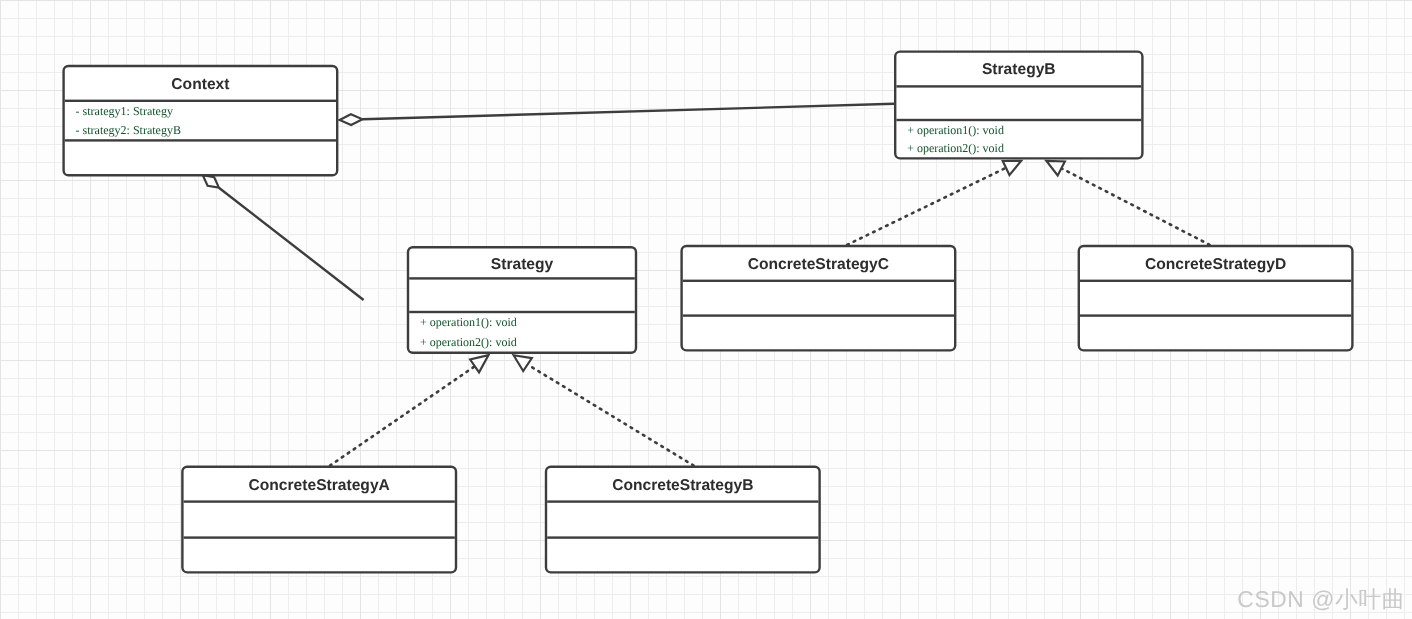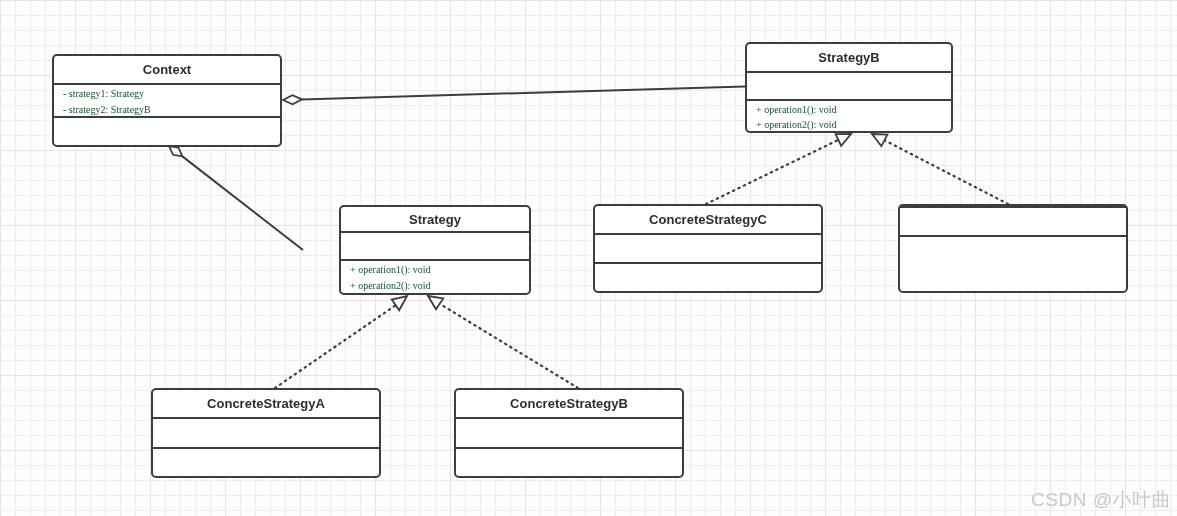--- a/index.html
+++ b/index.html
@@ -74,21 +74,21 @@
   .box-strategyb .uml-title { height: 27px; }
   .box-strategyb .sec-attrs { height: 28px; }
   .box-strategyb .sec-methods { height: 32px; }
   .box-strategyb .uml-member { line-height: 15px; }
 
   .box-strategy  { left: 299px; top: 205px; width: 192px; height: 90px; margin-left: 40px; }
   .box-strategy  .uml-title { height: 24px; }
   .box-strategy  .sec-attrs { height: 28px; }
   .box-strategy  .sec-methods { height: 34px; }
 
-  .box-csc { left: 593px; top: 204px; width: 230px; height: 89px; }
+  .box-csc { left: 567px; top: 204px; width: 230px; height: 89px; }
   .box-csd { left: 898px; top: 204px; width: 230px; height: 89px; }
   .box-csc .uml-title, .box-csd .uml-title { height: 27px; }
   .box-csc .sec-attrs, .box-csd .sec-attrs { height: 29px; }
   .box-csc .sec-methods, .box-csd .sec-methods { height: 29px; }
 
   .box-csa { left: 151px; top: 388px; width: 230px; height: 90px; }
   .box-csb { left: 454px; top: 388px; width: 230px; height: 90px; }
   .box-csa .uml-title, .box-csb .uml-title { height: 27px; }
   .box-csa .sec-attrs, .box-csb .sec-attrs { height: 30px; }
   .box-csa .sec-methods, .box-csb .sec-methods { height: 29px; }
@@ -168,20 +168,21 @@
     </div>
   </div>
 
   <div class="uml-box box-csc">
     <div class="uml-title">ConcreteStrategyC</div>
     <div class="uml-section sec-attrs"></div>
     <div class="uml-section sec-methods"></div>
   </div>
 
   <div class="uml-box box-csd">
+    <div class="uml-title">ConcreteStrategyD</div>
     <div class="uml-section sec-attrs"></div>
     <div class="uml-section sec-methods"></div>
   </div>
 
   <div class="uml-box box-csb">
     <div class="uml-title">ConcreteStrategyB</div>
     <div class="uml-section sec-attrs"></div>
     <div class="uml-section sec-methods"></div>
   </div>
 

